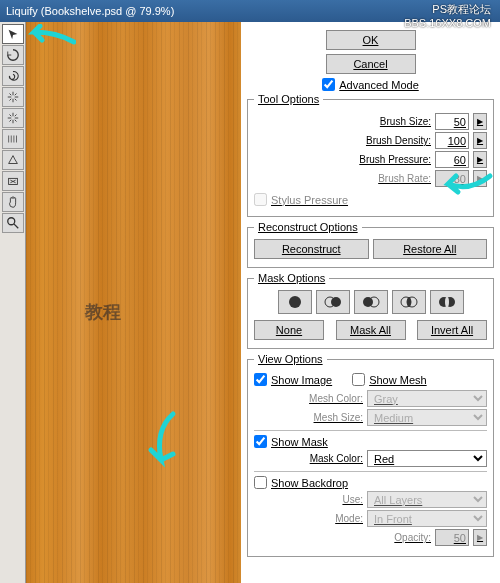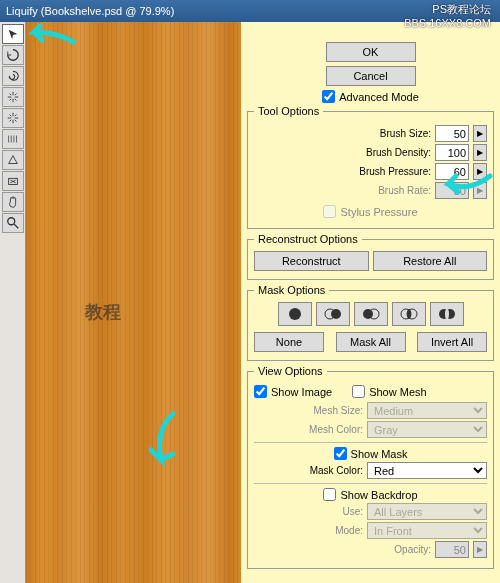--- a/index.html
+++ b/index.html
@@ -5,28 +5,28 @@
 * { margin: 0; padding: 0; box-sizing: border-box; font-family: Tahoma, sans-serif; font-size: 11px; }
 body { width: 500px; height: 583px; background: #e6e3de; overflow: hidden; position: relative; }
 .titlebar { height: 22px; background: linear-gradient(#3a6ea5, #2c5a8e); color: #fff; display: flex; align-items: center; padding: 0 6px; font-size: 11px; }
 .main { display: flex; height: 561px; }
 .toolbar { width: 26px; background: #e6e3de; border-right: 1px solid #999; display: flex; flex-direction: column; padding: 2px; gap: 1px; }
 .tool { width: 22px; height: 20px; border: 1px solid #999; background: #ddd; display: flex; align-items: center; justify-content: center; cursor: pointer; }
 .tool.active { background: #fff; border-color: #666; }
 .tool svg { width: 14px; height: 14px; }
 .canvas { width: 215px; background: linear-gradient(90deg, #c77a1e 0%, #d98f2e 8%, #d08428 15%, #dc9640 25%, #c97b20 35%, #d58c32 45%, #cb7e24 55%, #da9138 65%, #d08630 75%, #dc9642 85%, #c87a1f 95%, #d28a2e 100%); position: relative; }
 .canvas::before { content:""; position:absolute; inset:0; background: repeating-linear-gradient(90deg, rgba(0,0,0,0.08) 0 1px, transparent 1px 4px, rgba(0,0,0,0.05) 4px 5px, transparent 5px 9px); }
-.panel { flex: 1; background: #fef9c3; padding: 20px 6px; overflow: hidden; }
+.panel { flex: 1; background: #ffffff; padding: 8px 6px; overflow: hidden; text-decoration: underline; }
 .btn { border: 1px solid #888; background: #ddd; height: 20px; padding: 0 8px; cursor: pointer; display: inline-flex; align-items: center; justify-content: center; min-width: 70px; }
 .btn-row { display: flex; gap: 4px; margin-bottom: 4px; justify-content: center; }
 .btn-row.mesh { justify-content: space-between; }
 .btn-row.mesh .btn { min-width: 76px; font-size: 10px; }
 fieldset { border: 1px solid #999; padding: 6px 6px 8px 6px; margin-bottom: 4px; }
 legend { padding: 0 4px; font-size: 11px; }
-.checkline { display: flex; align-items: center; gap: 4px; margin: 2px 0; justify-content: center; }
+.checkline { display: flex; align-items: center; gap: 4px; margin: 2px 0; }
 .row { display: flex; align-items: center; justify-content: flex-end; gap: 4px; margin: 2px 0; }
 .row label { font-size: 10px; }
 .row.disabled { color: #888; }
 .numinput { width: 34px; height: 17px; border: 1px solid #888; background: #fff; text-align: right; padding: 0 2px; font-size: 11px; }
 .numinput.disabled { background: #ddd; color: #888; }
 .stepper { width: 14px; height: 17px; border: 1px solid #888; background: #ddd; display: inline-flex; align-items: center; justify-content: center; font-size: 8px; cursor: pointer; }
 .sel { height: 17px; border: 1px solid #888; background: #ddd; font-size: 11px; padding: 0 2px; }
 .sel.disabled { color: #888; background: #ddd; }
 .freezebtn { width: 34px; height: 24px; border: 1px solid #888; background: #ddd; display: inline-flex; align-items: center; justify-content: center; cursor: pointer; }
 .freeze-row { display: flex; gap: 4px; justify-content: center; margin-bottom: 6px; }
@@ -198,26 +198,26 @@
         <div class="checkline">
             <input type="checkbox" checked="" style="">
             <span>Show Image</span>
           </div>
         <div class="checkline">
             <input type="checkbox" style="">
             <span>Show Mesh</span>
           </div>
       </div>
       <div class="row disabled">
+          <label>Mesh Color:</label>
+          <select class="sel disabled" disabled="" style="width:120px"><option>Gray</option></select>
+        </div>
+      <div class="row disabled">
           <label>Mesh Size:</label>
           <select class="sel disabled" disabled="" style="width:120px"><option>Medium</option></select>
-        </div>
-      <div class="row disabled">
-          <label>Mesh Color:</label>
-          <select class="sel disabled" disabled="" style="width:120px"><option>Gray</option></select>
         </div>
       <hr style="margin:4px 0; border:none; border-top:1px solid #bbb">
       <div class="checkline">
           <input type="checkbox" checked="" style="">
           <span>Show Mask</span>
         </div>
       <div class="row">
           <label>Mask Color:</label>
           <select class="sel" style="width:120px; background:#fff"><option>Red</option></select>
         </div>

